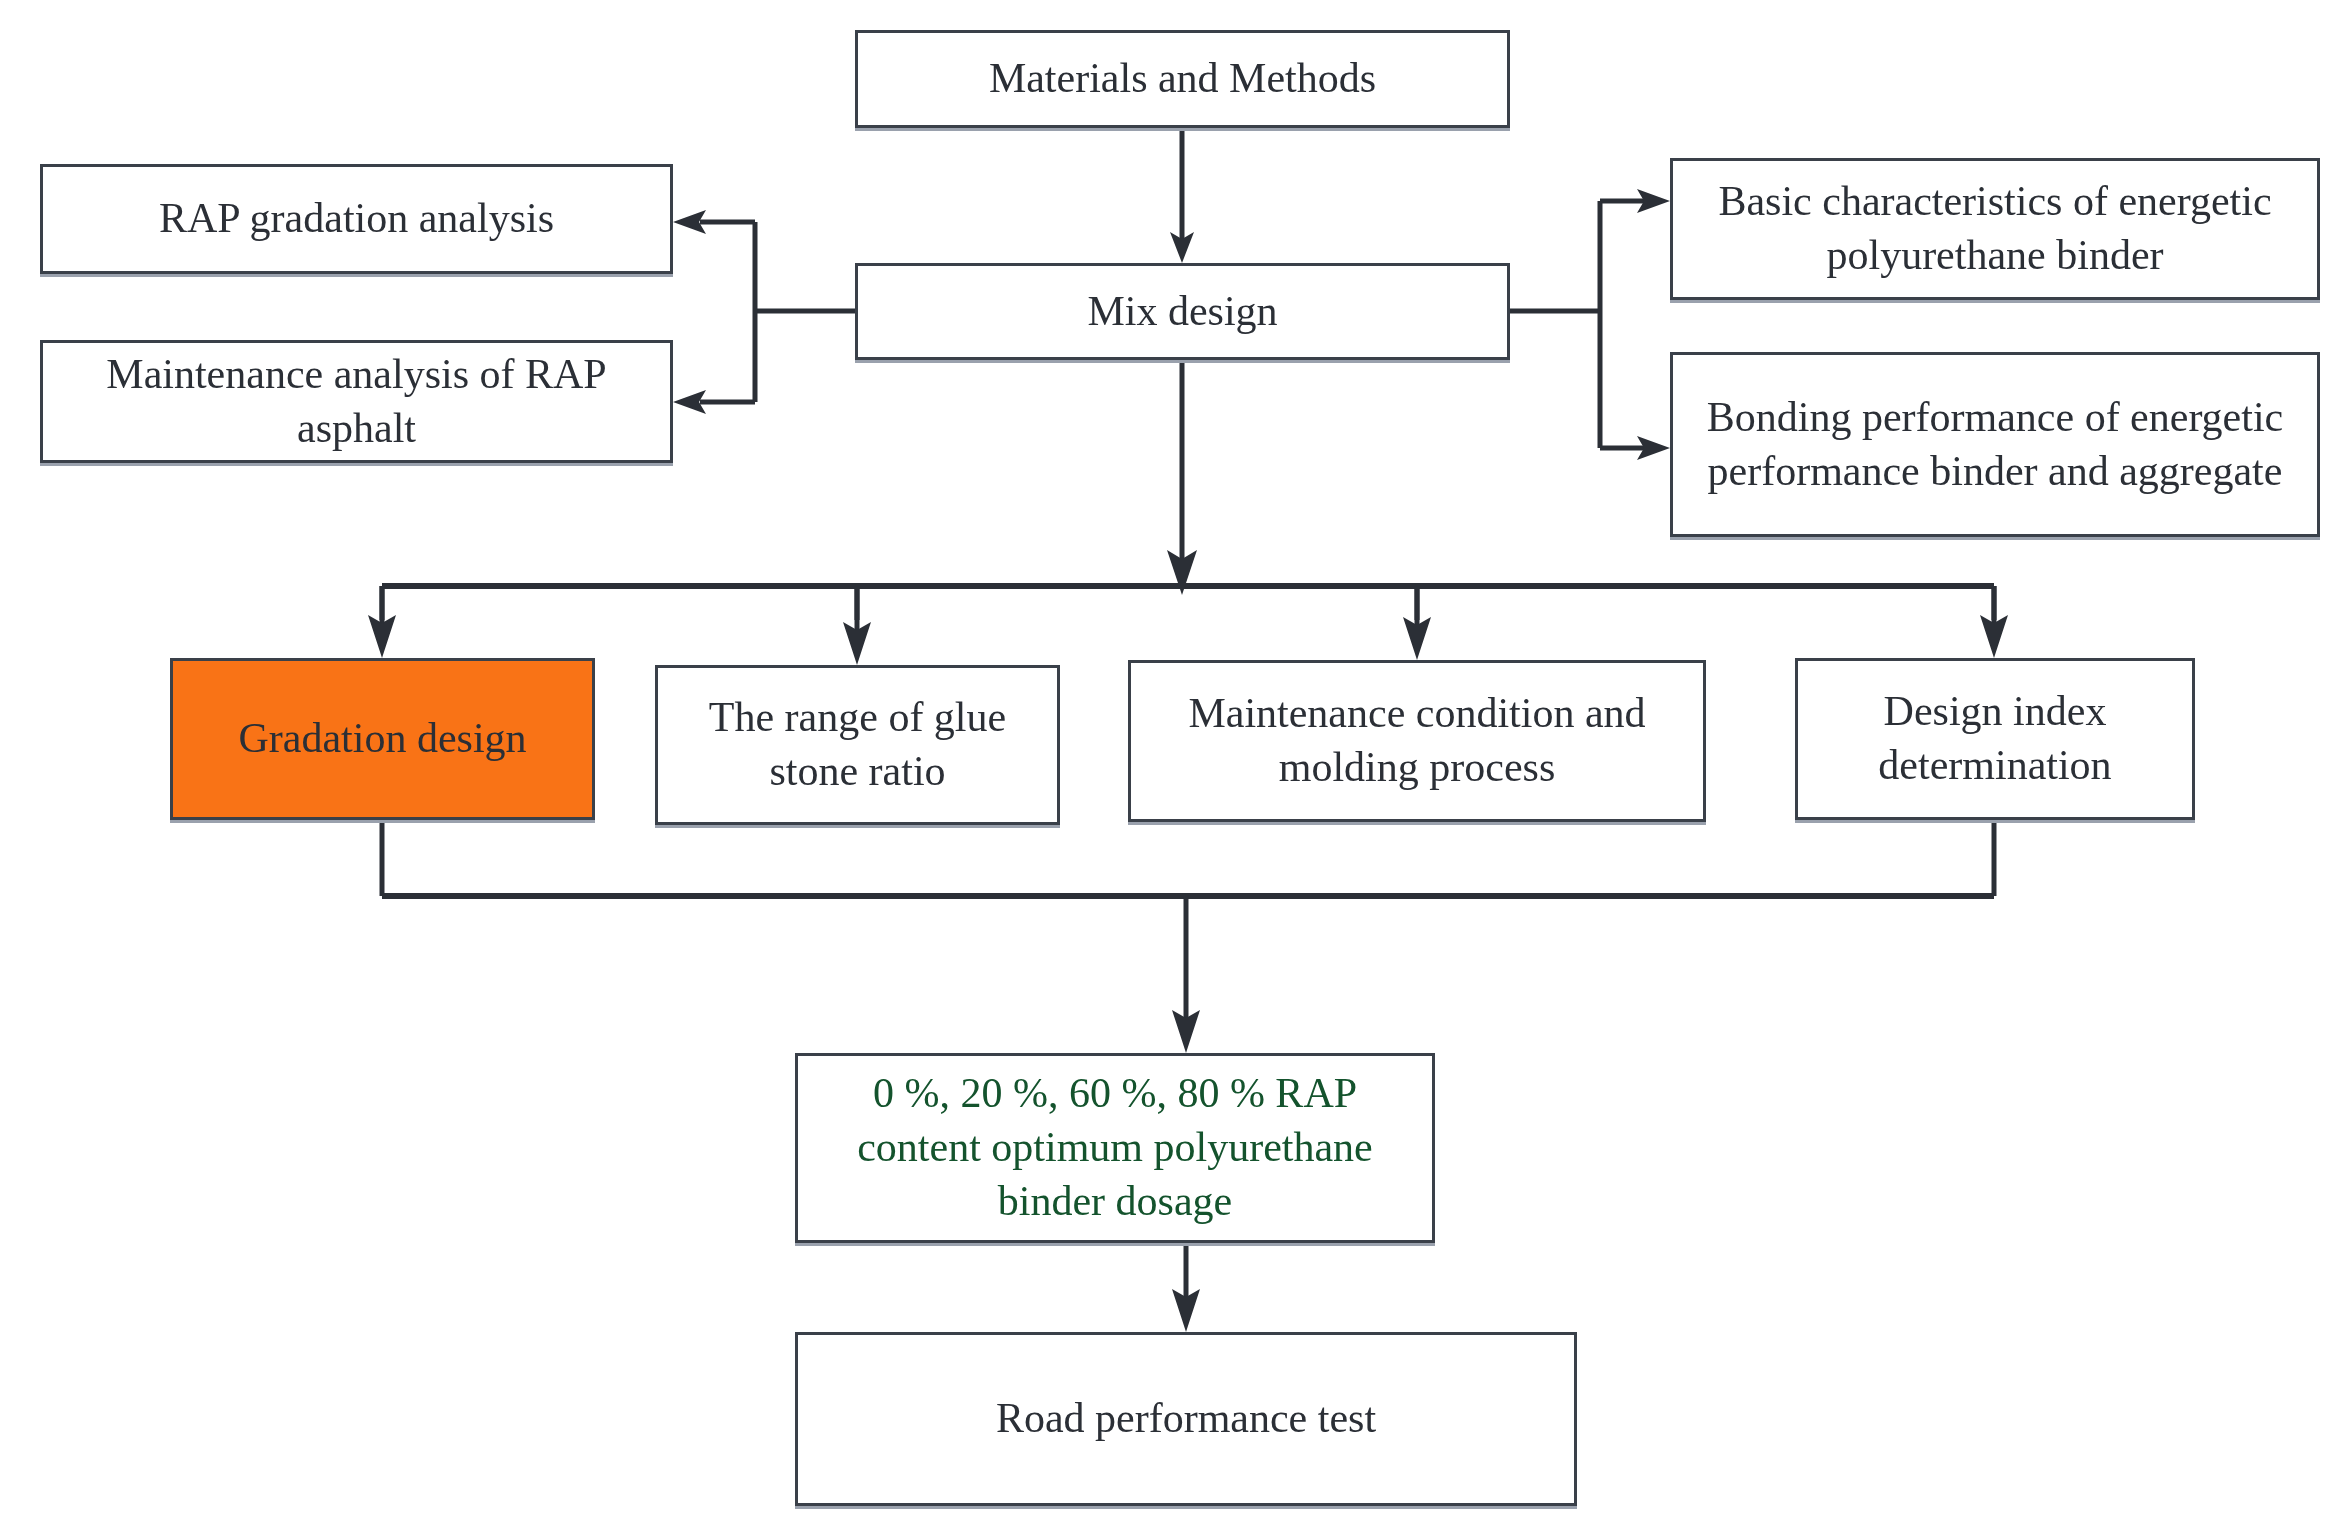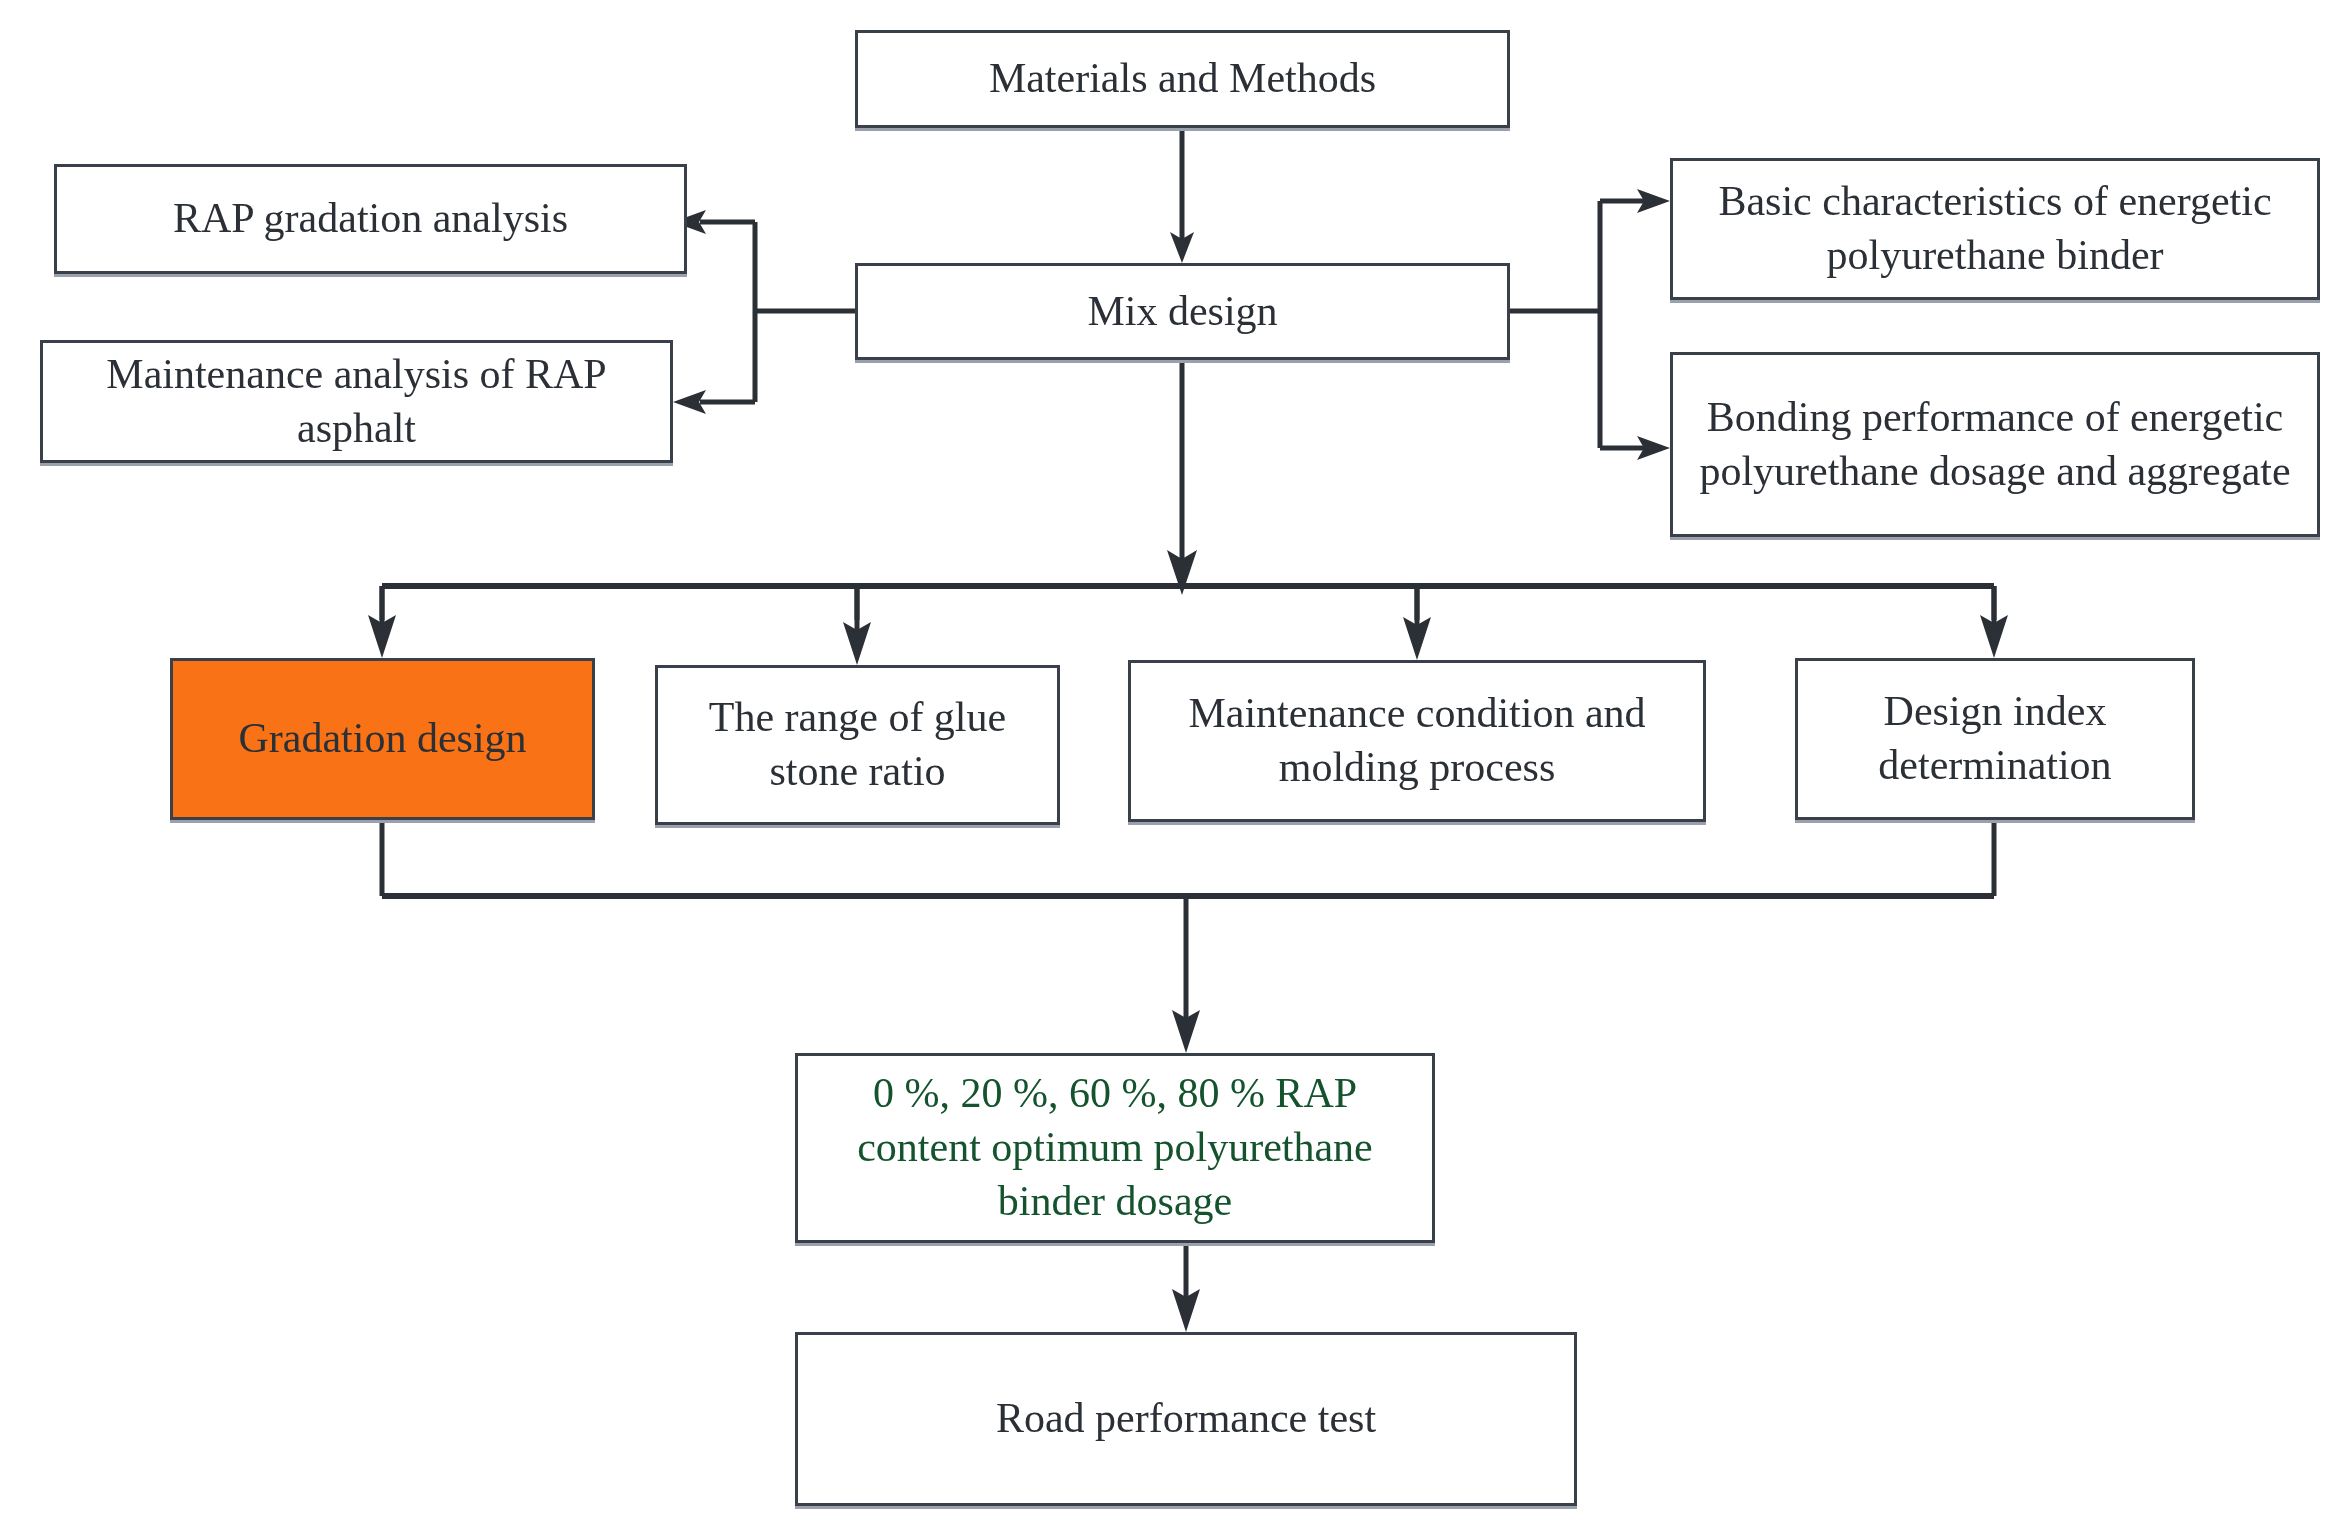--- a/index.html
+++ b/index.html
@@ -125,34 +125,34 @@
 
     <g>
       <path d="M 1186 1243 L 1186 1300" stroke="#2b2f36" stroke-width="5" fill="none"></path>
       <path d="M 1186 1332 L 1172 1289 L 1186 1297 L 1200 1289 Z" fill="#2b2f36"></path>
     </g>
   </svg>
 
   <div class="node" style="left: 855px; top: 30px; width: 655px; height: 98px; border-color: rgb(58, 64, 73); background: rgb(255, 255, 255); color: rgb(43, 47, 54);">
     <span>Materials and Methods</span>
   </div>
-  <div class="node" style="left: 40px; top: 164px; width: 633px; height: 110px; border-color: rgb(58, 64, 73); background: rgb(255, 255, 255); color: rgb(43, 47, 54); margin-left: 14px;">
+  <div class="node" style="left: 40px; top: 164px; width: 633px; height: 110px; border-color: rgb(58, 64, 73); background: rgb(255, 255, 255); color: rgb(43, 47, 54);">
     <span>RAP gradation analysis</span>
   </div>
   <div class="node" style="left: 40px; top: 340px; width: 633px; height: 123px; border-color: rgb(58, 64, 73); background: rgb(255, 255, 255); color: rgb(43, 47, 54);">
     <span>Maintenance analysis of RAP asphalt</span>
   </div>
   <div class="node" style="left: 855px; top: 263px; width: 655px; height: 97px; border-color: rgb(58, 64, 73); background: rgb(255, 255, 255); color: rgb(43, 47, 54);">
     <span>Mix design</span>
   </div>
   <div class="node" style="left: 1670px; top: 130px; width: 650px; height: 142px; border-color: rgb(58, 64, 73); background: rgb(255, 255, 255); color: rgb(43, 47, 54); margin-top: 28px;">
     <span>Basic characteristics of energetic polyurethane binder</span>
   </div>
   <div class="node" style="left: 1670px; top: 352px; width: 650px; height: 185px; border-color: rgb(58, 64, 73); background: rgb(255, 255, 255); color: rgb(43, 47, 54);">
-    <span>Bonding performance of energetic polyurethane dosage and aggregate</span>
+    <span>Bonding performance of energetic performance binder and aggregate</span>
   </div>
   <div class="node" style="left: 170px; top: 658px; width: 425px; height: 162px; border-color: rgb(58, 64, 73); background: #f97316; color: rgb(43, 47, 54);">
     <span>Gradation design</span>
   </div>
   <div class="node" style="left: 655px; top: 665px; width: 405px; height: 160px; border-color: rgb(58, 64, 73); background: rgb(255, 255, 255); color: rgb(43, 47, 54);">
     <span>The range of glue stone ratio</span>
   </div>
   <div class="node" style="left: 1128px; top: 660px; width: 578px; height: 162px; border-color: rgb(58, 64, 73); background: rgb(255, 255, 255); color: rgb(43, 47, 54);">
     <span>Maintenance condition and molding process</span>
   </div>

